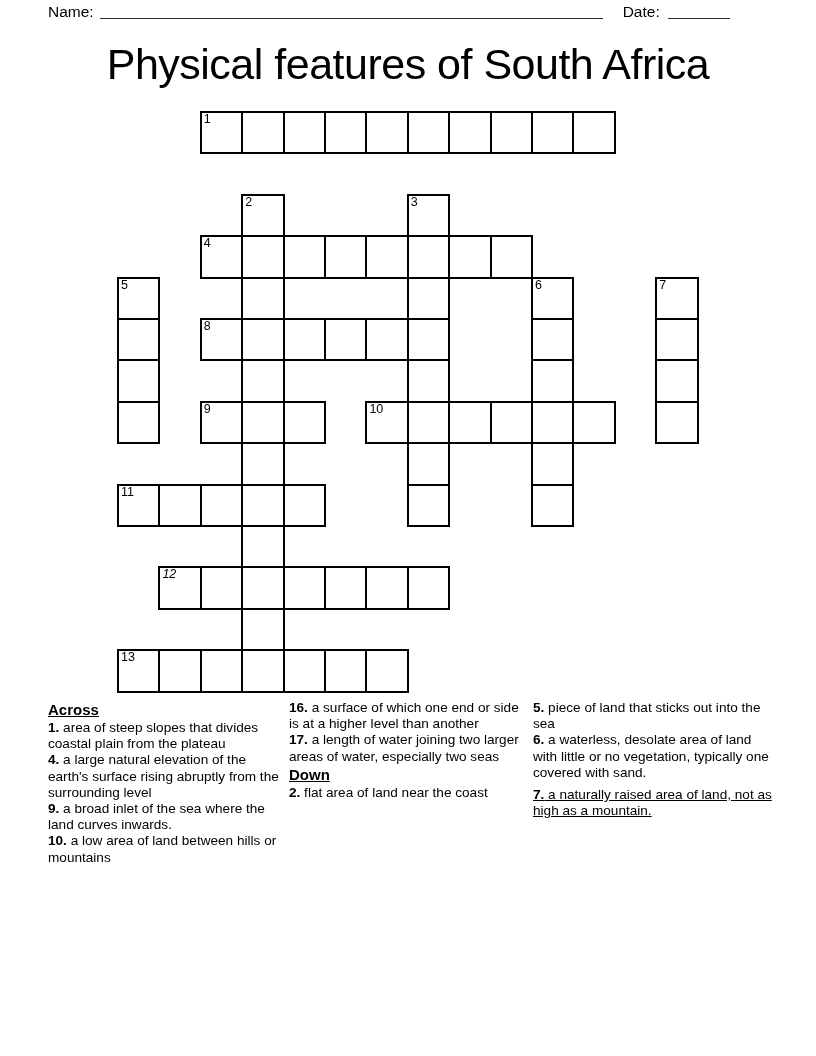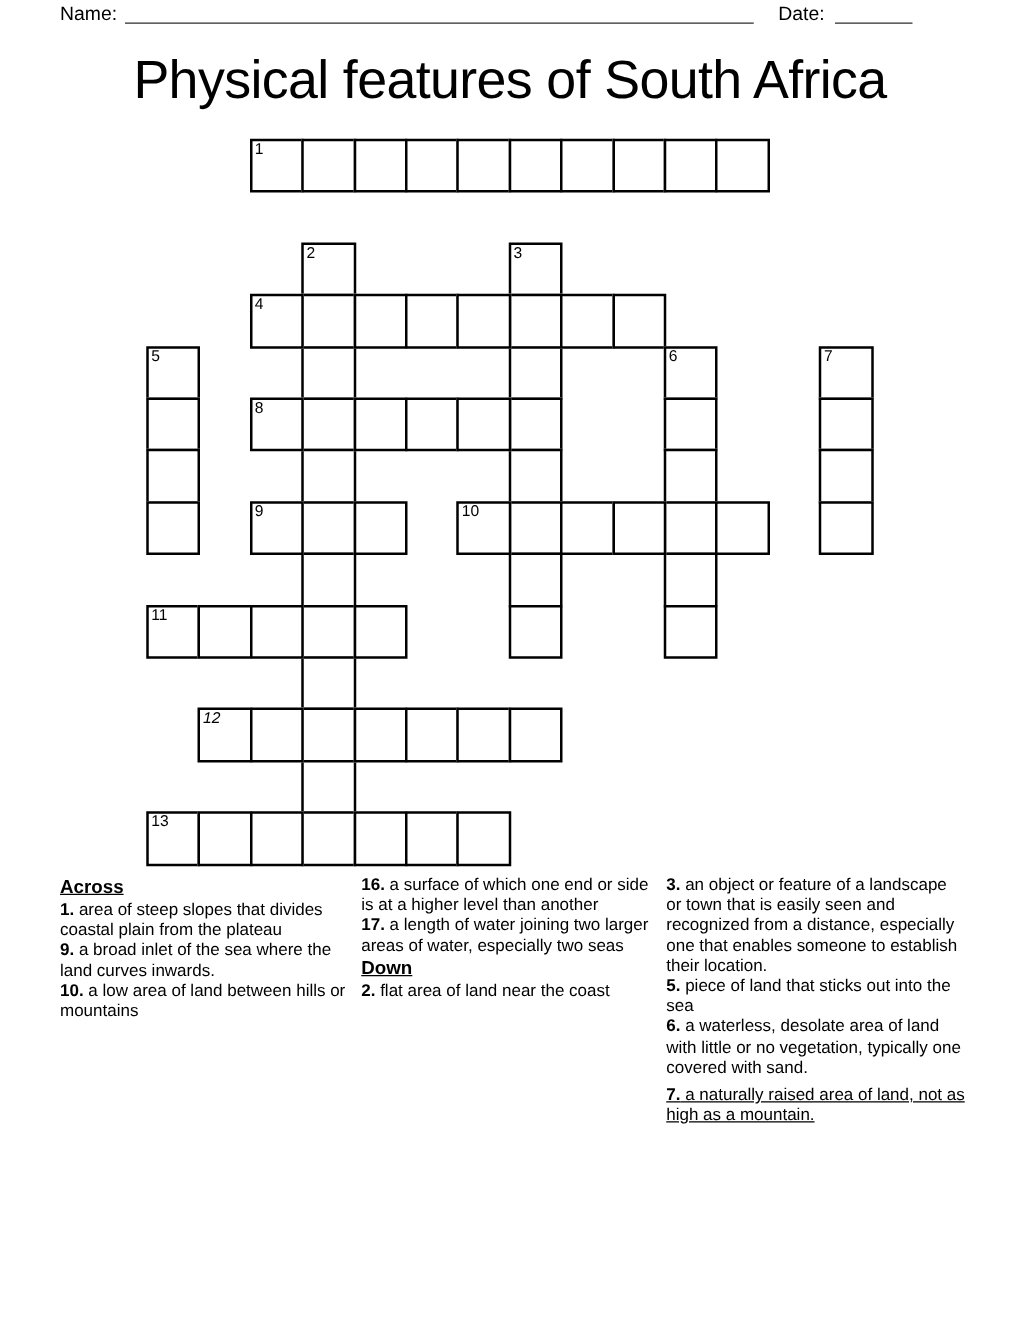--- a/index.html
+++ b/index.html
@@ -156,29 +156,29 @@
       <div class="cell" style="left: 41.4px; top: 538.2px; width: 43.4px; height: 43.4px;"></div>
       <div class="cell" style="left: 82.8px; top: 538.2px; width: 43.4px; height: 43.4px;"></div>
       <div class="cell" style="left: 165.6px; top: 538.2px; width: 43.4px; height: 43.4px;"></div>
       <div class="cell" style="left: 207px; top: 538.2px; width: 43.4px; height: 43.4px;"></div>
       <div class="cell" style="left: 248.4px; top: 538.2px; width: 43.4px; height: 43.4px;"></div>
     </div>
 
   <div class="clue-col" id="clue-col-1">
       <div class="clue-header">Across</div>
       <div class="clue"><b>1.</b><span> area of steep slopes that divides coastal plain from the plateau</span></div>
+      <div class="clue"><b>4.</b><span> a large natural elevation of the earth's surface rising abruptly from the surrounding level</span></div>
       <div class="clue"><b>9.</b><span> a broad inlet of the sea where the land curves inwards.</span></div>
       <div class="clue"><b>10.</b><span> a low area of land between hills or mountains</span></div>
     </div>
   <div class="clue-col" id="clue-col-2">
       <div class="clue"><b>16.</b><span> a surface of which one end or side is at a higher level than another</span></div>
       <div class="clue"><b>17.</b><span> a length of water joining two larger areas of water, especially two seas</span></div>
       <div class="clue-header">Down</div>
       <div class="clue"><b>2.</b><span> flat area of land near the coast</span></div>
     </div>
   <div class="clue-col" id="clue-col-3">
-      <div class="clue"><b>3.</b><span> an object or feature of a landscape or town that is easily seen and recognized from a distance, especially one that enables someone to establish their location.</span></div>
       <div class="clue"><b>5.</b><span> piece of land that sticks out into the sea</span></div>
       <div class="clue"><b>6.</b><span> a waterless, desolate area of land with little or no vegetation, typically one covered with sand.</span></div>
       <div class="clue gap"><b>7.</b><span> a naturally raised area of land, not as high as a mountain.</span></div>
     </div>
 
 </div>
 
 </body></html>

